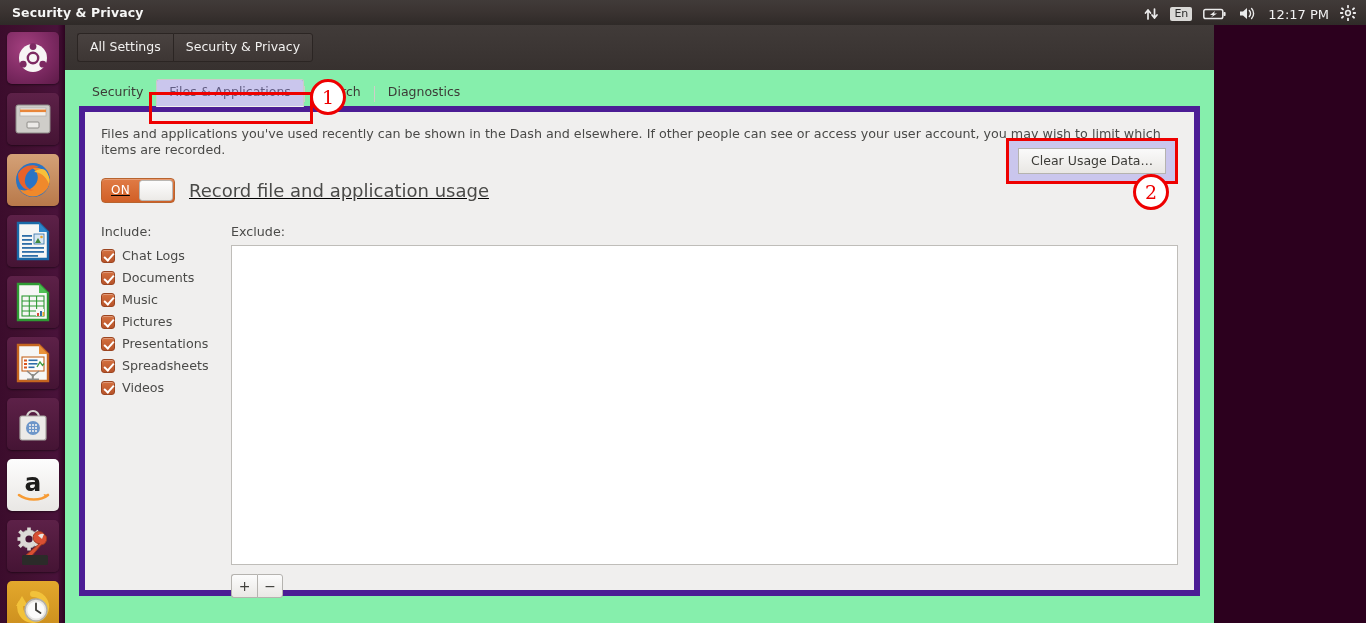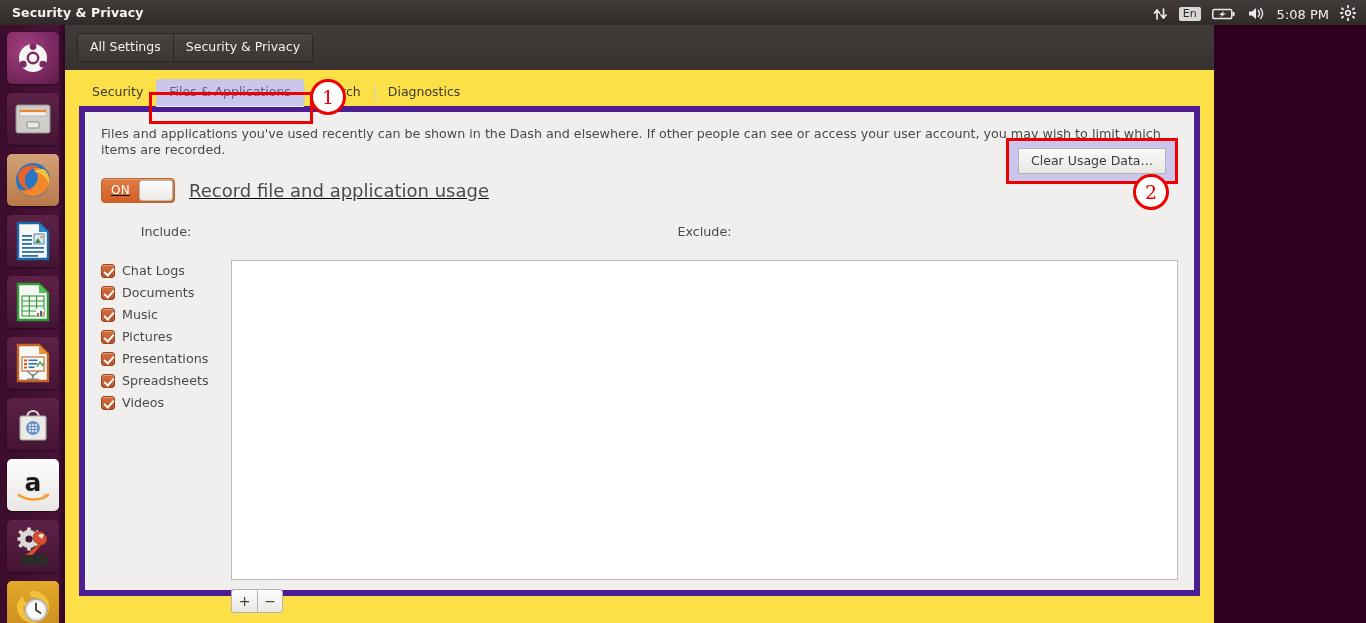--- a/index.html
+++ b/index.html
@@ -108,21 +108,21 @@
   .tb-btn:last-child {
     border-radius: 0 3px 3px 0;
     border-left: 1px solid #2b2523;
   }
 
   
   #notebook {
     position: relative;
     margin: 0;
     padding: 10px 14px 0 14px;
-    background: #fde047;
+    background: #86efac;
     height: 553px;
   }
   #tabstrip {
     display: flex;
     align-items: flex-end;
     height: 26px;
     position: relative;
     z-index: 5;
   }
   .tab {
@@ -240,22 +240,21 @@
 
   
   #lists {
     display: flex;
     margin-top: 20px;
   }
   #include-col { width: 130px; flex: none; }
   .col-head {
     font-size: 12.7px;
     color: #4a4a48;
-    margin-bottom: 21px;
-    text-align: center;
+    margin-bottom: 6px;
   }
   .chk-row {
     display: flex;
     align-items: center;
     height: 22px;
     cursor: pointer;
   }
   .chk {
     width: 14px; height: 14px;
     border-radius: 3px;
@@ -354,21 +353,21 @@
         <path d="M12 4 L7 8 L10 8 L8 10.5 L14 6.5 L11 6.5 Z" fill="#ebebeb"></path>
       </svg>
     </div>
     <div class="tray-item">
       <svg width="19" height="15" viewBox="0 0 19 15">
         <path d="M2 5.5 L5 5.5 L9 2 L9 13 L5 9.5 L2 9.5 Z" fill="#ebebeb"></path>
         <path d="M11.3 4.5 a4.2 4.2 0 0 1 0 6" stroke="#ebebeb" stroke-width="1.4" fill="none" stroke-linecap="round"></path>
         <path d="M13.6 2.6 a7 7 0 0 1 0 9.8" stroke="#ebebeb" stroke-width="1.4" fill="none" stroke-linecap="round"></path>
       </svg>
     </div>
-    <div id="clock" class="tray-item">5:08 PM</div>
+    <div id="clock" class="tray-item">12:17 PM</div>
     <div class="tray-item">
       <svg width="16" height="16" viewBox="0 0 16 16">
         <g fill="#ebebeb">
           <circle cx="8" cy="8" r="2.4" fill="none" stroke="#ebebeb" stroke-width="1.5"></circle>
           <rect x="7.1" y="0" width="1.8" height="3.2" rx="0.6"></rect>
           <rect x="7.1" y="12.8" width="1.8" height="3.2" rx="0.6"></rect>
           <rect x="0" y="7.1" width="3.2" height="1.8" rx="0.6"></rect>
           <rect x="12.8" y="7.1" width="3.2" height="1.8" rx="0.6"></rect>
           <rect x="1.6" y="2.2" width="1.8" height="3.2" rx="0.6" transform="rotate(-45 2.5 3.8)"></rect>
           <rect x="12.6" y="10.6" width="1.8" height="3.2" rx="0.6" transform="rotate(-45 13.5 12.2)"></rect>

